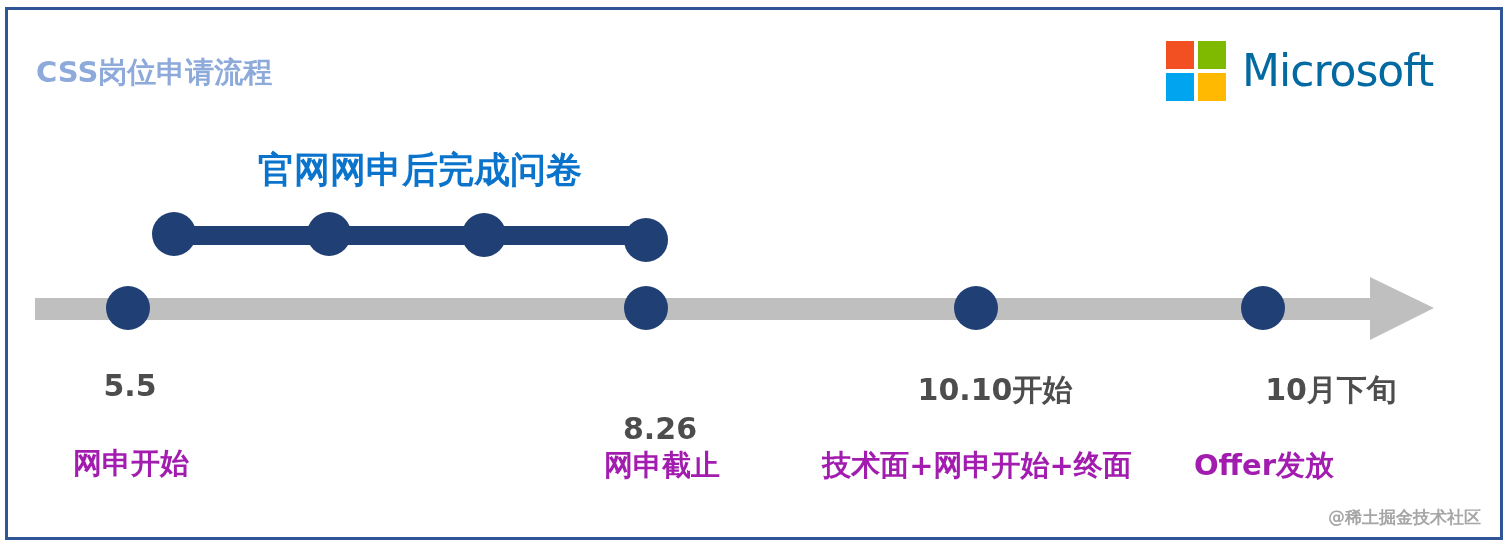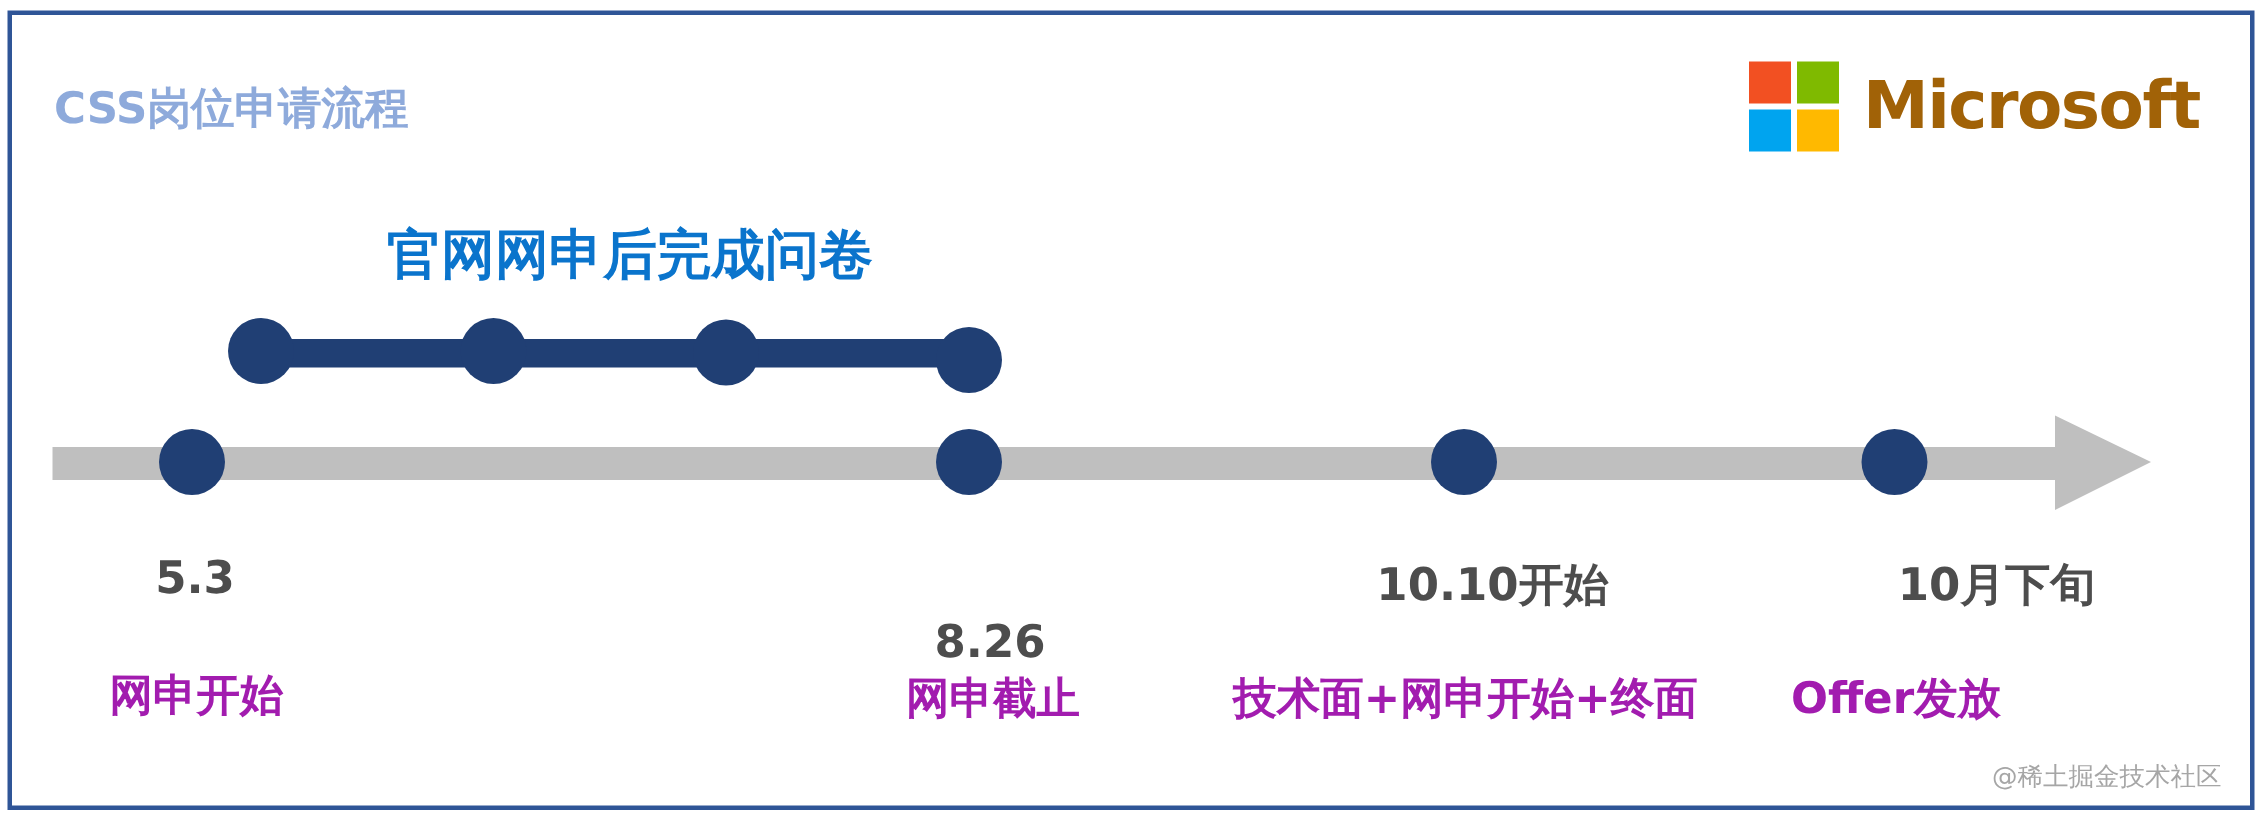--- a/index.html
+++ b/index.html
@@ -1,26 +1,26 @@
 <!DOCTYPE html>
 <html><head>
   <meta charset="utf-8">
   <style>
     html, body { margin: 0; padding: 0; background: #ffffff; }
     body { width: 1508px; height: 544px; position: relative; overflow: hidden; font-family: "DejaVu Sans", "Liberation Sans", sans-serif; }
     .frame { position: absolute; left: 5px; top: 7px; width: 1492px; height: 527px; border: 3px solid #2f5597; background: #fff; }
     .title { position: absolute; left: 36px; top: 34px; font-size: 29px; font-weight: bold; color: #8eaadb; letter-spacing: 0px; white-space: nowrap; margin-top: 19px; }
     .logo { position: absolute; left: 1166px; top: 41px; width: 300px; height: 62px; }
     .logo .sq { position: absolute; width: 28px; height: 28px; }
-    .logo .word { position: absolute; left: 76px; top: 4px; font-family: "DejaVu Sans", sans-serif; font-size: 44px; color: #a16207; letter-spacing: -1px; white-space: nowrap; font-weight: bold; }
+    .logo .word { position: absolute; left: 76px; top: 4px; font-family: "DejaVu Sans", sans-serif; font-size: 44px; color: #0369a1; letter-spacing: -1px; white-space: nowrap; }
     .timeline { position: absolute; left: 0; top: 0; width: 1508px; height: 544px; }
     .sub-title { position: absolute; left: 258px; top: 146px; font-size: 36px; font-weight: bold; color: #0a74cc; white-space: nowrap; }
     .date { position: absolute; font-size: 30px; font-weight: bold; color: #4d4d4d; white-space: nowrap; transform: translateX(-50%); }
     .desc { position: absolute; font-size: 29px; font-weight: bold; color: #a21caf; white-space: nowrap; transform: translateX(-50%); }
-    .watermark { position: absolute; left: 1328px; top: 506px; font-size: 17px; color: #a6a6a6; white-space: nowrap; }
+    .watermark { position: absolute; left: 1328px; top: 506px; font-size: 17px; color: #a6a6a6; white-space: nowrap; font-weight: bold; }
   </style>
 </head>
 <body>
 
 <div class="frame"></div>
 
 <div class="title">CSS岗位申请流程</div>
 
 <div class="logo">
   <div class="sq" style="left:0;top:0;background:#f25022;"></div>
@@ -46,21 +46,21 @@
     <ellipse cx="484" cy="235" rx="22" ry="22" fill="#203f74"></ellipse>
     <ellipse cx="646" cy="240" rx="22" ry="22" fill="#203f74"></ellipse>
   </g>
 
   <ellipse cx="128" cy="308" rx="22" ry="22" fill="#203f74"></ellipse>
   <ellipse cx="646" cy="308" rx="22" ry="22" fill="#203f74"></ellipse>
   <ellipse cx="976" cy="308" rx="22" ry="22" fill="#203f74"></ellipse>
   <ellipse cx="1263" cy="308" rx="22" ry="22" fill="#203f74"></ellipse>
 </svg>
 
-<div class="date" style="left:130px;top:368px;">5.3</div>
+<div class="date" style="left:130px;top:368px;">5.5</div>
 <div class="date" style="left:660px;top:370px;margin-top:41px;">8.26</div>
 <div class="date" style="left:978px;top:370px;margin-left:17px;">10.10开始</div>
 <div class="date" style="left:1331px;top:370px;">10月下旬</div>
 
 <div class="desc" style="left:131px;top:444px;">网申开始</div>
 <div class="desc" style="left:662px;top:446px;">网申截止</div>
 <div class="desc" style="left:977px;top:446px;">技术面+网申开始+终面</div>
 <div class="desc" style="left:1264px;top:446px;">Offer发放</div>
 
 <div class="watermark">@稀土掘金技术社区</div>

